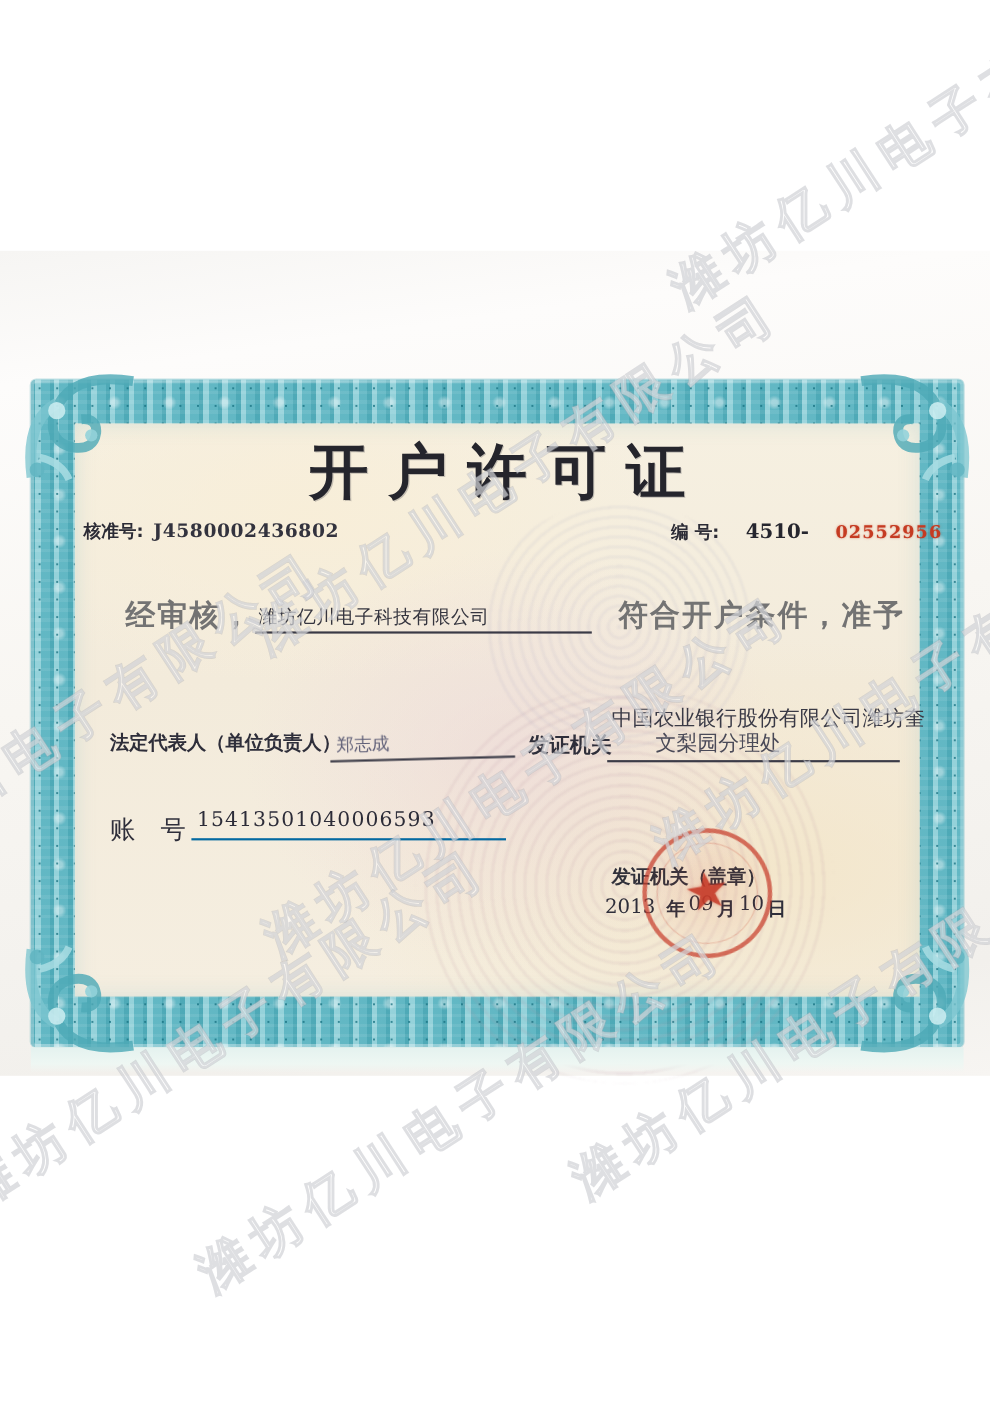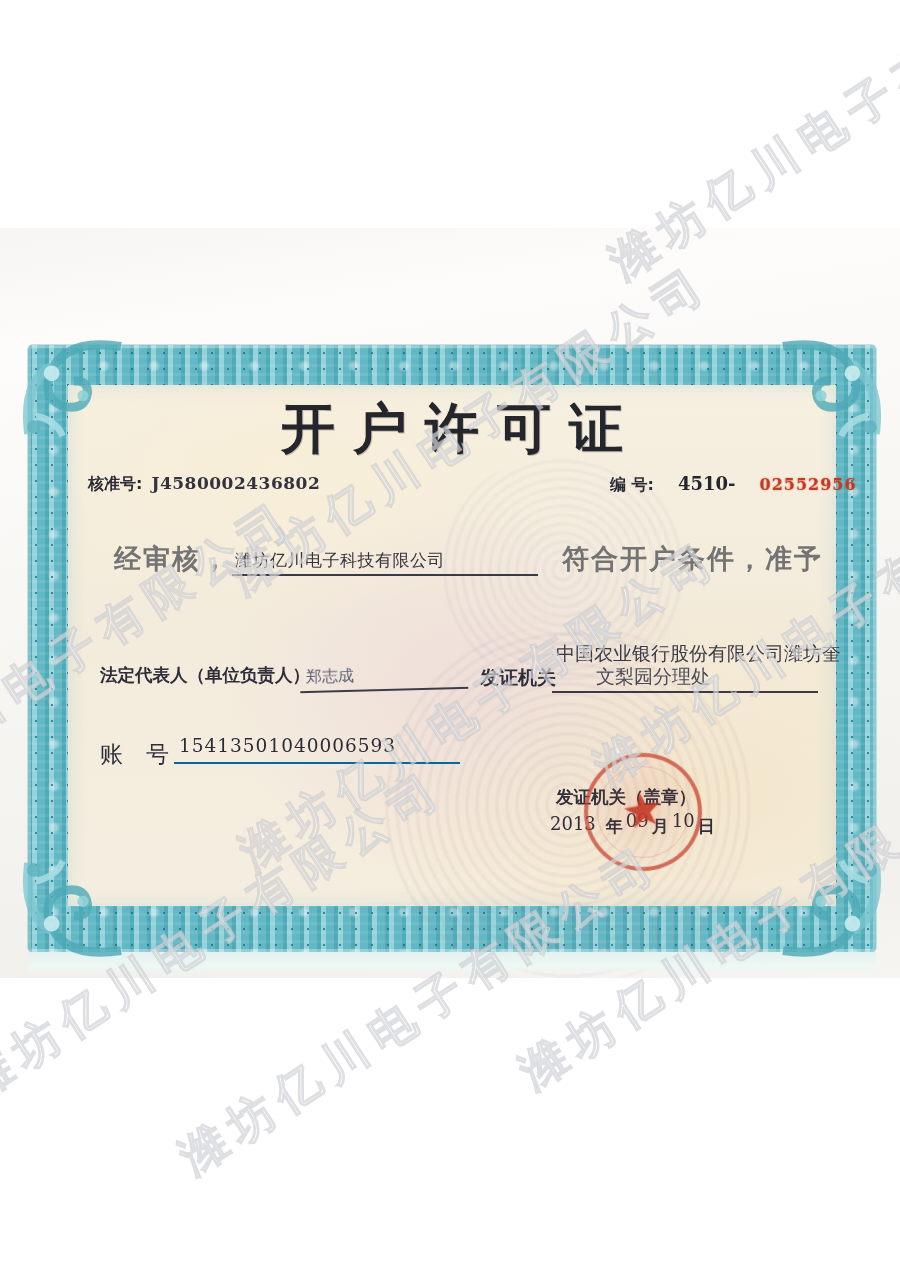--- a/index.html
+++ b/index.html
@@ -56,21 +56,21 @@
   
   .t { position:absolute; color:#2d2d38; z-index:3; }
   .title {
     left:0; right:0; top:48px; text-align:center;
     font-family:"DejaVu Serif", serif; font-weight:700; font-size:54px;
     letter-spacing:18px; text-indent:18px; color:#25252c;
     text-shadow:1px 1px 0 rgba(45,45,55,.25);
   }
   .row-label { font-size:16px; font-weight:600; color:#2b2b35; }
   .serif-num { font-family:"DejaVu Serif", serif;font-weight:bold; }
-  .approval { left:60px; top:128px; display:flex; gap:9px; align-items:baseline; }
+  .approval { left:48px; top:128px; display:flex; gap:9px; align-items:baseline; }
   .approval .val { font-size:17px; letter-spacing:.5px; color:#33333e; }
   .serialrow { left:582px; top:128px; display:flex; gap:24px; align-items:baseline; }
   .serialrow .pre { font-size:18px; font-weight:700; color:#26262e; }
   .serialrow .red {
     font-size:16px; font-weight:700; color:#c53b22; letter-spacing:1px;
     text-shadow:0 0 2px rgba(197,59,34,.55); filter:blur(.3px);
   }
   .big { font-size:27px; font-weight:700; color:#737373; letter-spacing:2px; }
   .review-prefix { left:86px; top:196px; }
   .company {

